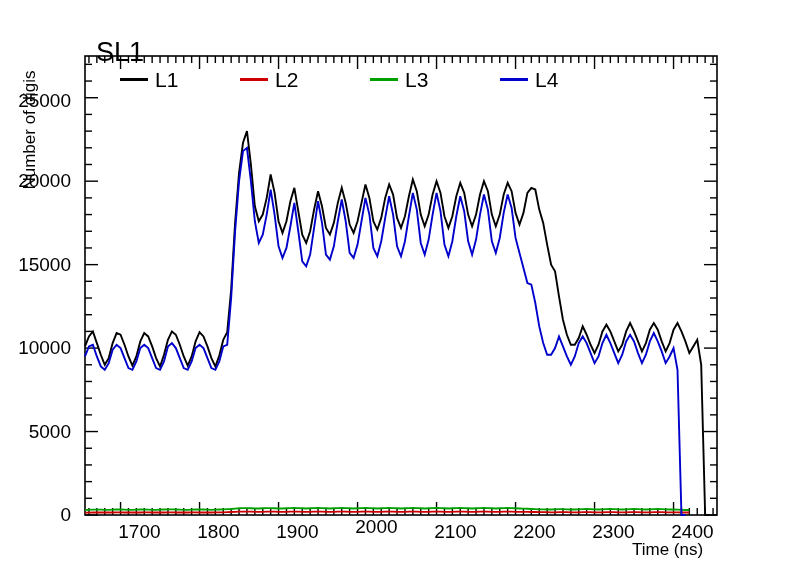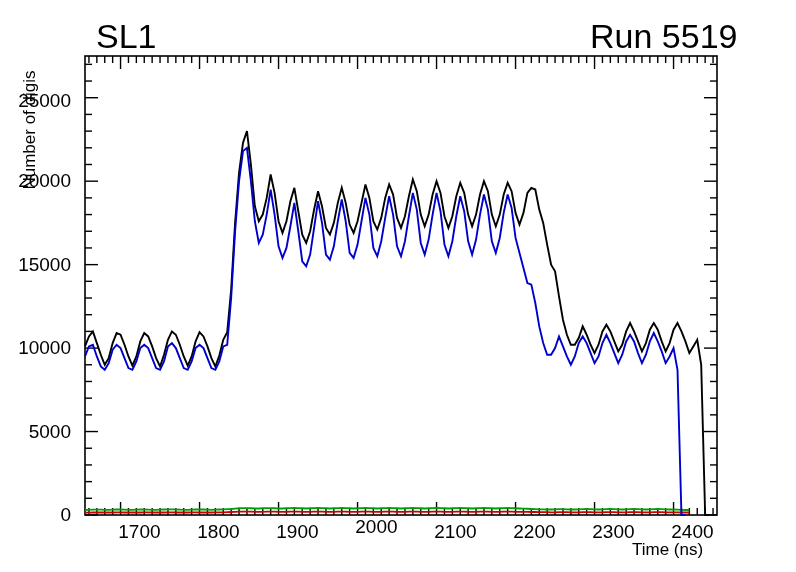--- a/index.html
+++ b/index.html
@@ -1,19 +1,19 @@
 <!DOCTYPE html>
 <html><head>
 <meta charset="utf-8">
 <style>
   html,body{margin:0;padding:0;background:#ffffff;}
   body{width:796px;height:572px;overflow:hidden;
        font-family:"Liberation Sans", sans-serif;color:#000;}
   #root{position:relative;width:796px;height:572px;}
-  .ttl{position:absolute;font-size:34px;line-height:25px;white-space:nowrap;}
+  .ttl{position:absolute;font-size:27px;line-height:25px;white-space:nowrap;margin-top:16px;}
   #sl-label{left:96px;top:24px;}
   #center-title{left:236px;top:24px;}
   #run-label{left:590px;top:24px;}
   #ylabel{position:absolute;left:-50px;top:120px;width:160px;text-align:center;
           transform:rotate(-90deg);transform-origin:50% 50%;
           font-size:17px;white-space:nowrap;}
   #xlabel{position:absolute;left:632px;top:540px;font-size:17px;white-space:nowrap;}
   #plot{position:absolute;left:0;top:0;}
   .ytick-lab{position:absolute;font-size:19px;text-align:right;width:70px;right:716px;}
   .xtick-lab{position:absolute;font-size:19px;text-align:right;width:80px;}
@@ -21,21 +21,20 @@
   .lg{position:absolute;top:0;height:30px;display:flex;align-items:center;}
   .lg .swatch{display:inline-block;width:28px;height:3px;margin-right:7px;}
   .lg .lab{font-size:21px;line-height:21px;}
 </style>
 </head>
 <body>
 
 <div id="root">
 
   <div class="ttl" id="sl-label">SL1</div>
-  <div class="ttl" id="run-label">Run 5519</div>
 
   <div id="ylabel">Number of digis</div>
   <div id="xlabel">Time (ns)</div>
 
   <svg id="plot" width="796" height="572">
     <g id="ticks">
         <line x1="88.95" y1="515" x2="88.95" y2="508" stroke="#000" stroke-width="1.4"></line>
         <line x1="88.95" y1="56" x2="88.95" y2="63" stroke="#000" stroke-width="1.4"></line>
         <line x1="96.85" y1="515" x2="96.85" y2="508" stroke="#000" stroke-width="1.4"></line>
         <line x1="96.85" y1="56" x2="96.85" y2="63" stroke="#000" stroke-width="1.4"></line>
@@ -273,14 +272,32 @@
       <div class="xtick-lab" style="left: 80.55px; top: 521px;">1700</div>
       <div class="xtick-lab" style="left: 159.55px; top: 521px;">1800</div>
       <div class="xtick-lab" style="left: 238.55px; top: 521px;">1900</div>
       <div class="xtick-lab" style="left: 317.55px; top: 516px;">2000</div>
       <div class="xtick-lab" style="left: 396.55px; top: 521px;">2100</div>
       <div class="xtick-lab" style="left: 475.55px; top: 521px;">2200</div>
       <div class="xtick-lab" style="left: 554.55px; top: 521px;">2300</div>
       <div class="xtick-lab" style="left: 633.55px; top: 521px;">2400</div>
     </div>
 
+  <div id="legend">
+      <div class="lg" style="left: 10px;">
+        <span class="swatch" style="background: rgb(0, 0, 0);"></span>
+        <span class="lab">L1</span>
+      </div>
+      <div class="lg" style="left: 130px;">
+        <span class="swatch" style="background: rgb(204, 0, 0);"></span>
+        <span class="lab">L2</span>
+      </div>
+      <div class="lg" style="left: 260px;">
+        <span class="swatch" style="background: rgb(0, 160, 0);"></span>
+        <span class="lab">L3</span>
+      </div>
+      <div class="lg" style="left: 390px;">
+        <span class="swatch" style="background: rgb(0, 0, 204);"></span>
+        <span class="lab">L4</span>
+      </div>
+    </div>
 
 </div>
 
 </body></html>

